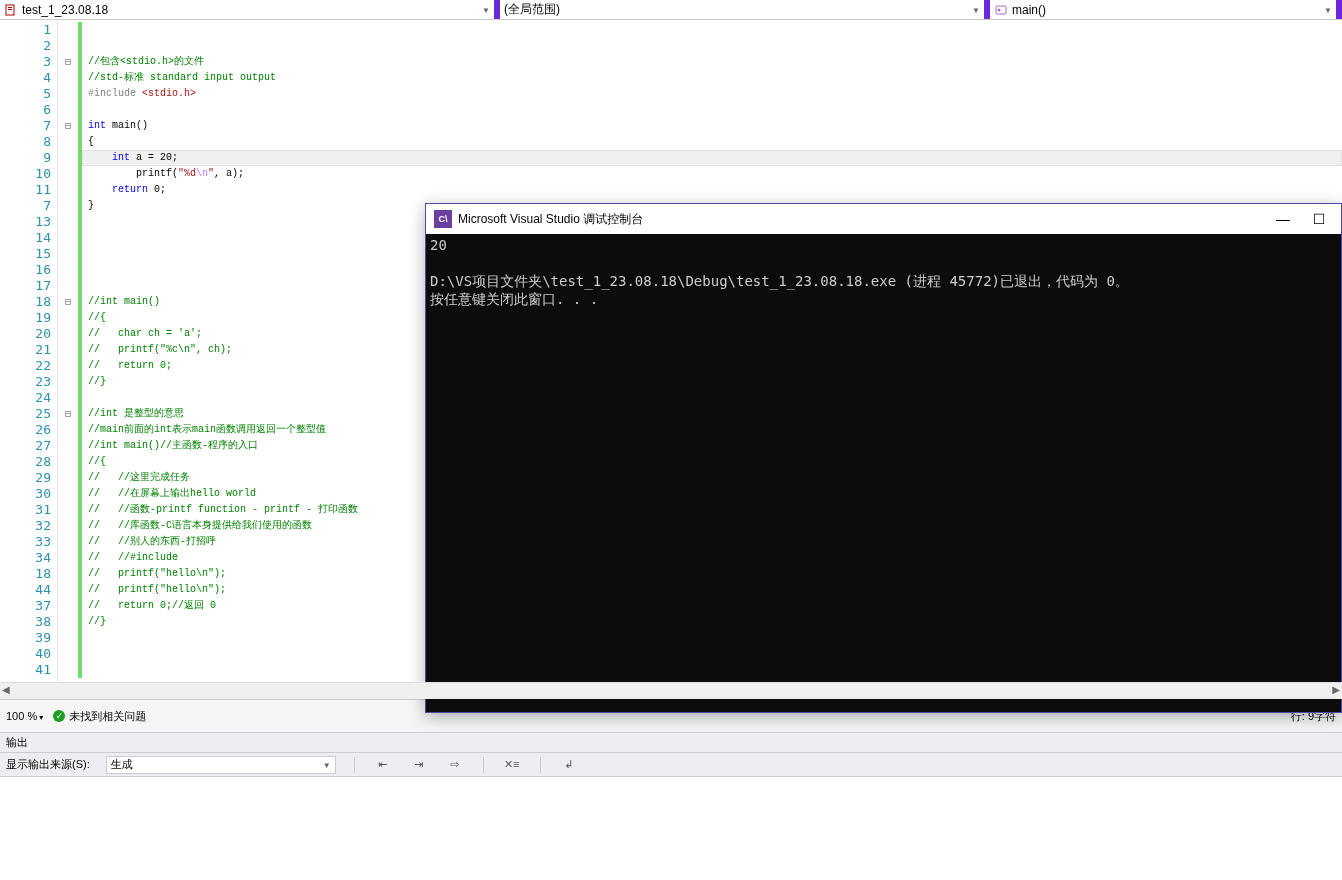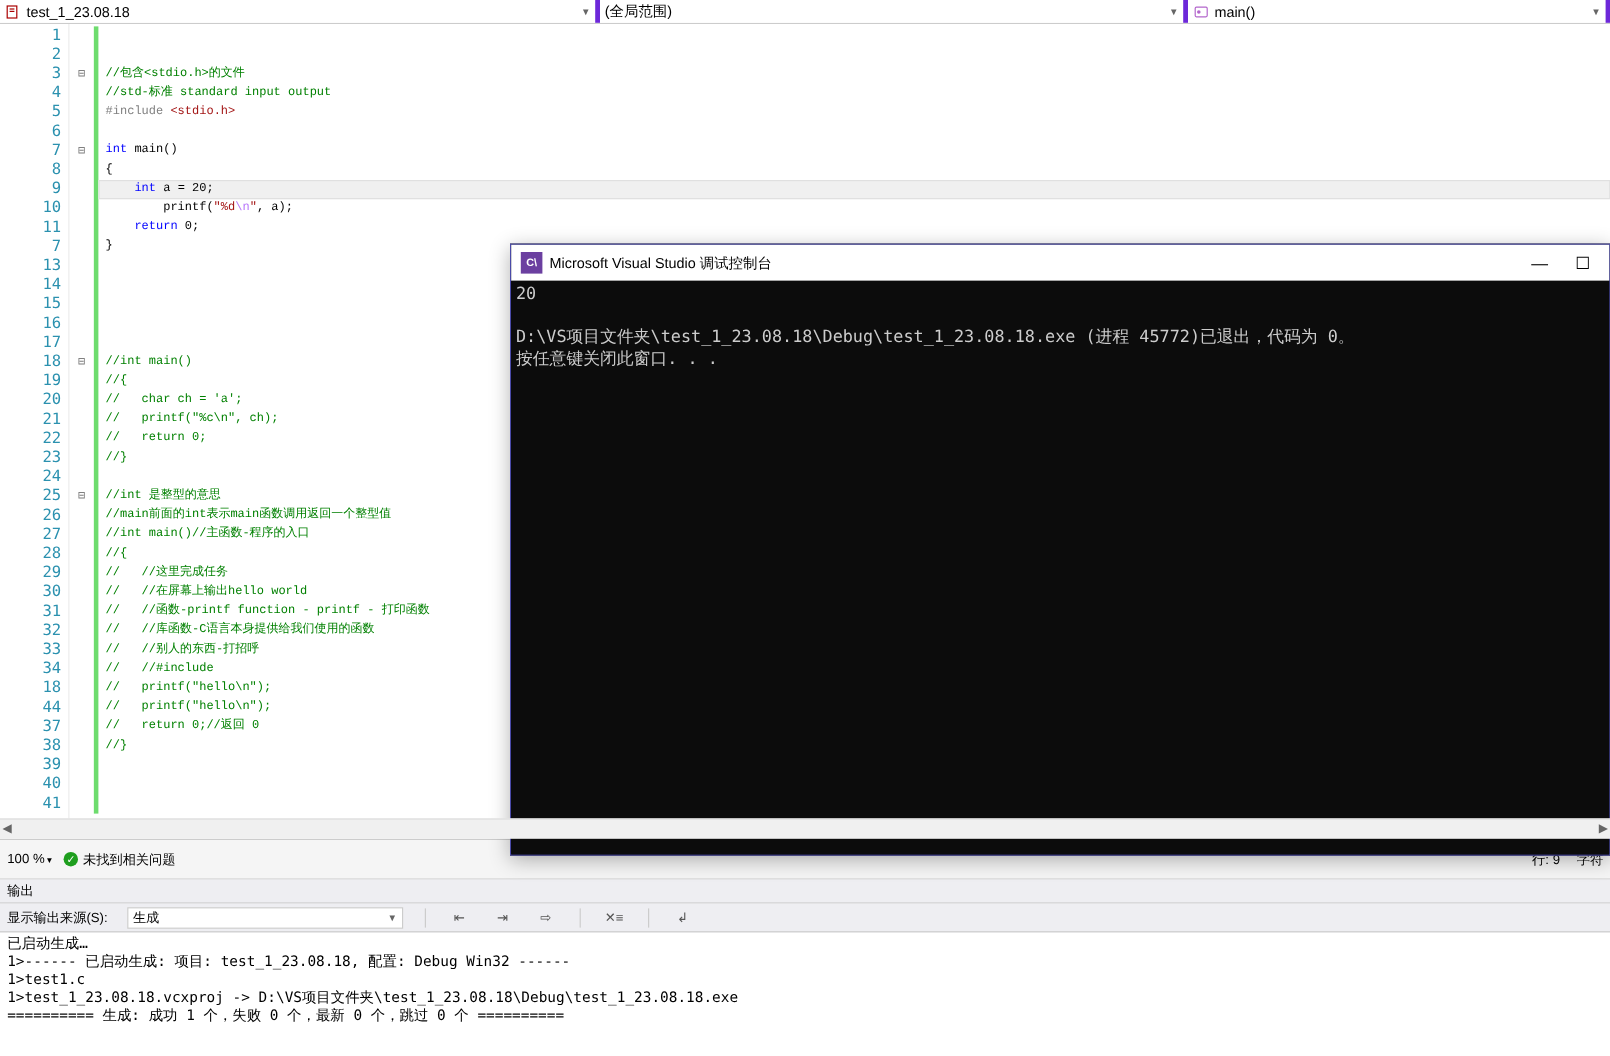--- a/index.html
+++ b/index.html
@@ -16,21 +16,21 @@
 .top-nav {
   display: flex;
   height: 20px;
   border-bottom: 1px solid #ccc;
   background: #f5f5f5;
 }
 .nav-combo {
   display: flex;
   align-items: center;
   padding: 0 4px;
-  border-right: 4px solid #6d28d9;
+  border-right: 6px solid #6d28d9;
   position: relative;
   background: #fff;
 }
 .nav-combo.file { width: 500px; }
 .nav-combo.scope { width: 490px; }
 .nav-combo.func { flex: 1; }
 .nav-icon {
   width: 14px; height: 14px; margin-right: 4px;
   display: inline-flex; align-items: center; justify-content: center;
 }
@@ -150,21 +150,21 @@
   padding: 16px 6px;
 }
 .zoom { color: #000; margin-right: 10px; }
 .zoom-arrow { font-size: 8px; margin-left: 2px; }
 .ok-icon {
   width: 12px; height: 12px; border-radius: 50%;
   background: #1e9e1e; color: #fff; font-size: 9px;
   display: inline-flex; align-items: center; justify-content: center;
   margin-right: 4px;
 }
-.status-right { margin-left: auto; display: flex; gap: 14px; text-align: center; }
+.status-right { margin-left: auto; display: flex; gap: 0; text-align: center; }
 .scrollbar-h {
   height: 17px; background: #f0f0f0; border-top: 1px solid #ddd;
   position: relative;
 }
 .scrollbar-h .arrows { position: absolute; top: 1px; font-size: 10px; color: #666; }
 .scrollbar-h .arrows.left { left: 2px; }
 .scrollbar-h .arrows.right { right: 2px; }
 .output-panel {
   border-top: 1px solid #ccc;
   display: flex;
@@ -382,18 +382,13 @@
     </div>
     <span class="tool-sep"></span>
     <span class="tool-btn">⇤</span>
     <span class="tool-btn">⇥</span>
     <span class="tool-btn">⇨</span>
     <span class="tool-sep"></span>
     <span class="tool-btn">✕≡</span>
     <span class="tool-sep"></span>
     <span class="tool-btn">↲</span>
   </div>
-  <div class="output-body" id="output-body">已启动生成…
-1&gt;------ 已启动生成: 项目: test_1_23.08.18, 配置: Debug Win32 ------
-1&gt;test1.c
-1&gt;test_1_23.08.18.vcxproj -&gt; D:\VS项目文件夹\test_1_23.08.18\Debug\test_1_23.08.18.exe
-========== 生成: 成功 1 个，失败 0 个，最新 0 个，跳过 0 个 ==========</div>
 </div>
 
 </body></html>

